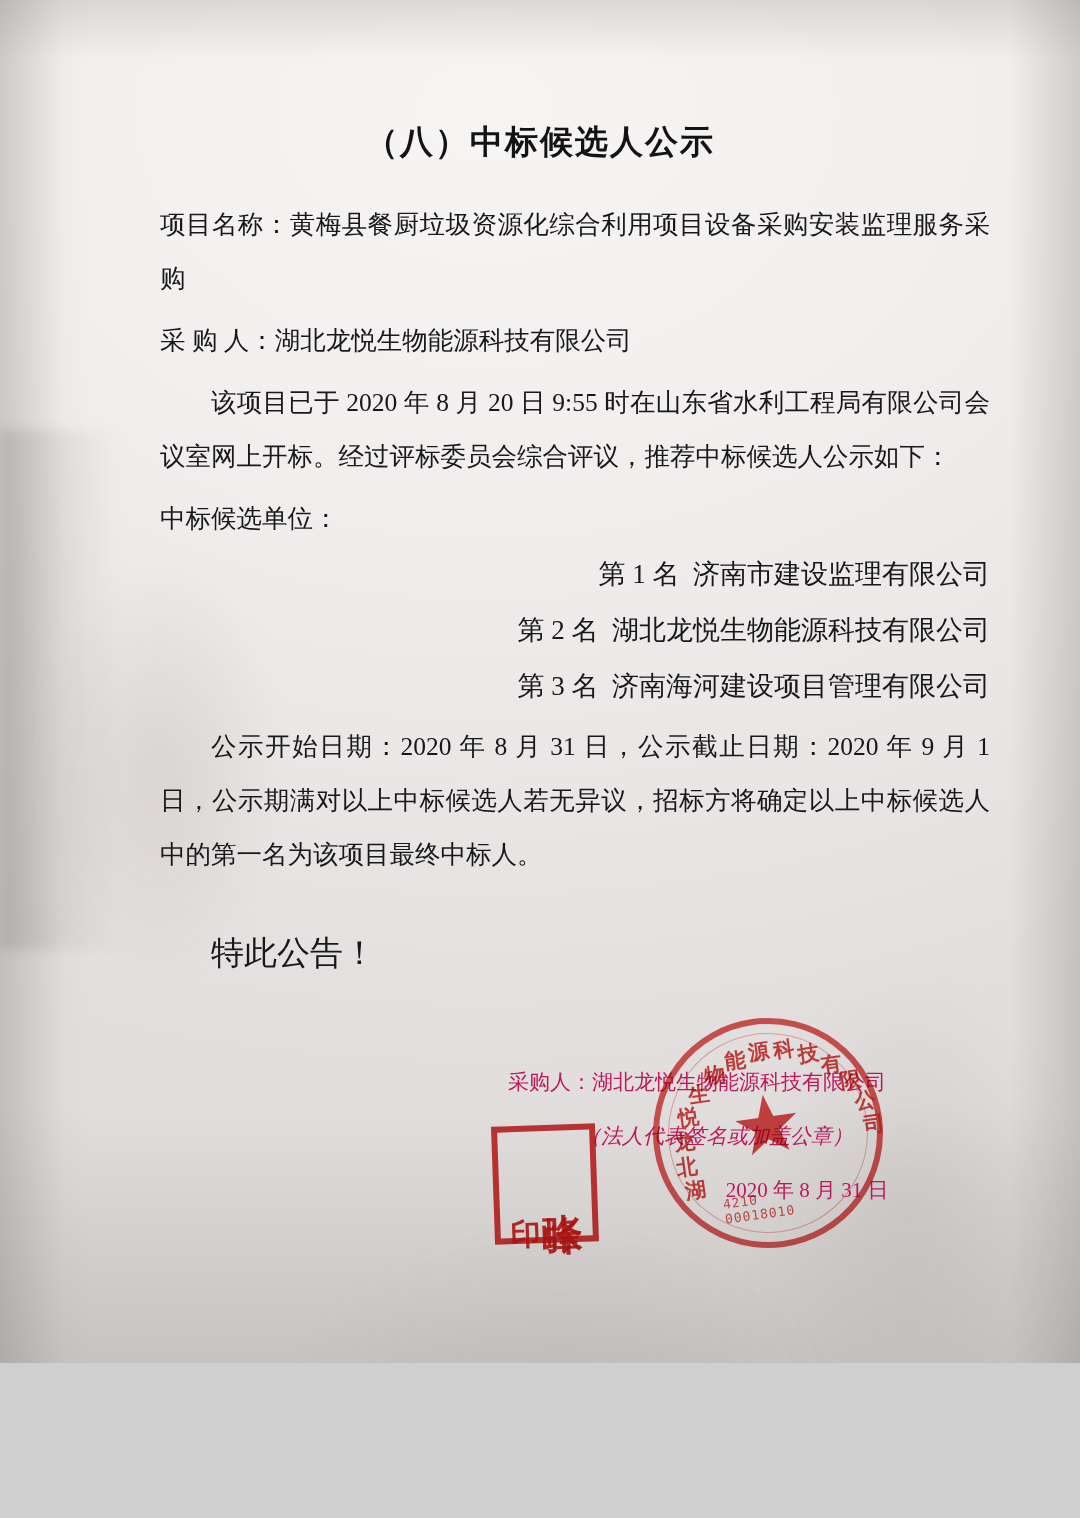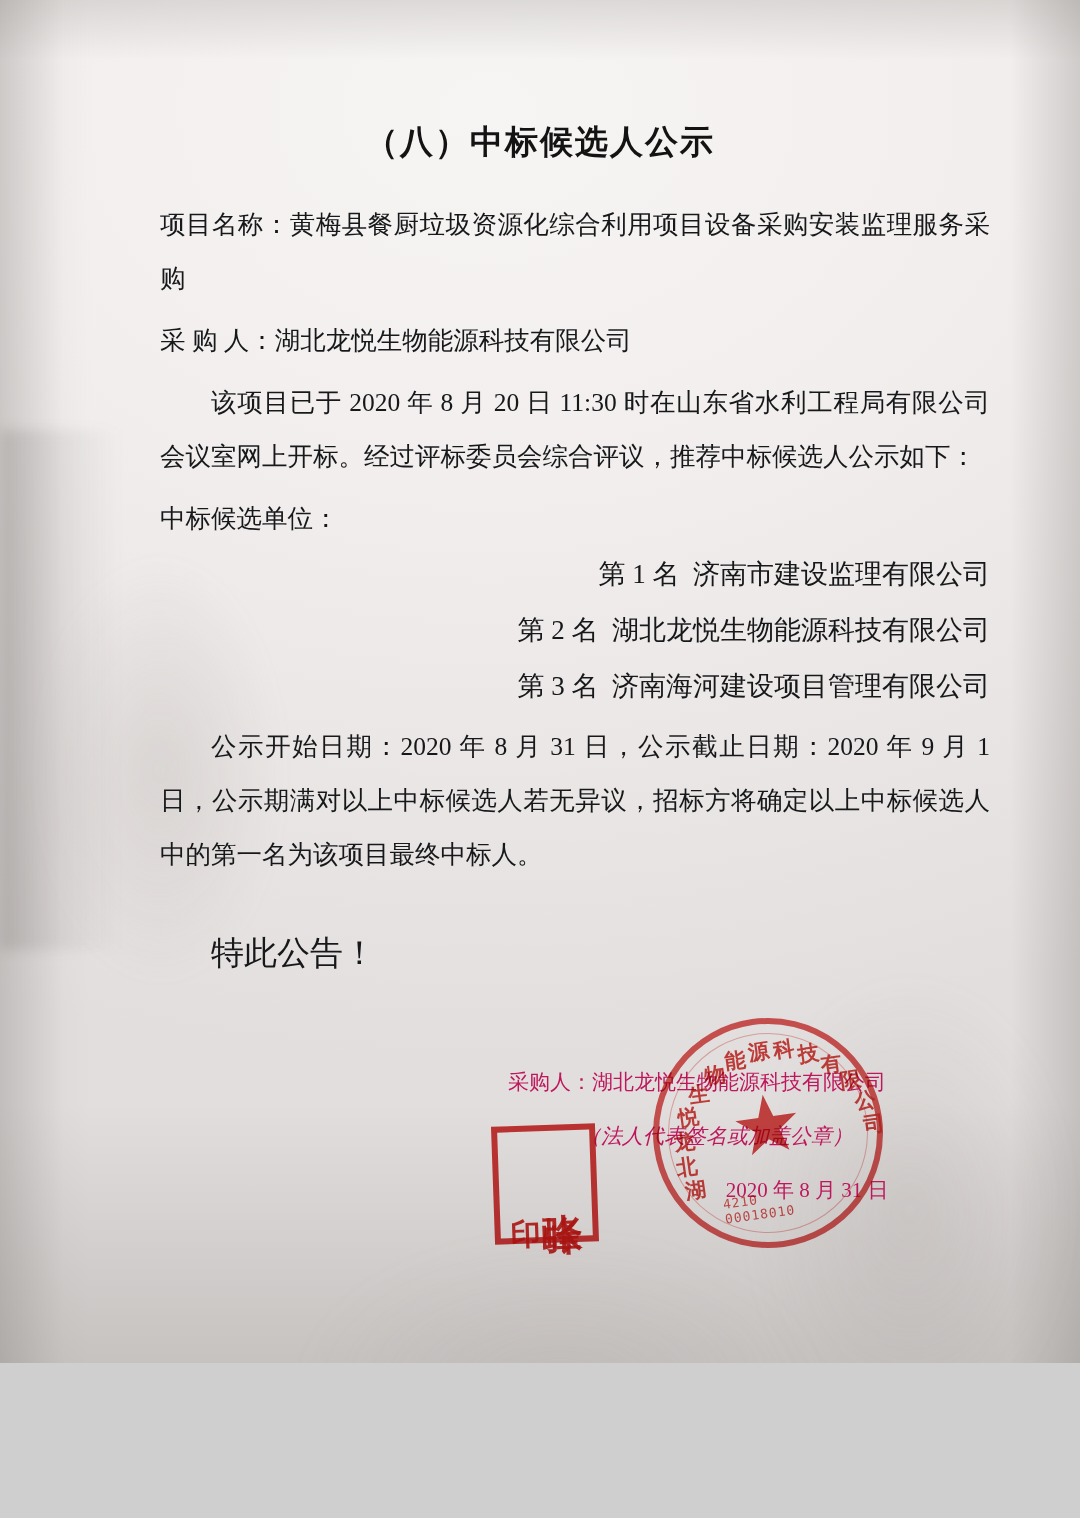--- a/index.html
+++ b/index.html
@@ -242,21 +242,21 @@
     <div class="body-block">
 
       <p class="para">
         <span>项目名称：</span><span>黄梅县餐厨垃圾资源化综合利用项目设备采购安装监理服务采购</span>
       </p>
 
       <p class="para">
         <span>采 购 人：</span><span>湖北龙悦生物能源科技有限公司</span>
       </p>
 
-      <p class="para indent">该项目已于 2020 年 8 月 20 日 11:30 时在山东省水利工程局有限公司会议室网上开标。经过评标委员会综合评议，推荐中标候选人公示如下：</p>
+      <p class="para indent">该项目已于 2020 年 8 月 20 日 9:55 时在山东省水利工程局有限公司会议室网上开标。经过评标委员会综合评议，推荐中标候选人公示如下：</p>
 
       <p class="para nm">中标候选单位：</p>
 
       <p class="rank-line">
         <span>第 1 名</span>&nbsp;&nbsp;<span>济南市建设监理有限公司</span>
       </p>
       <p class="rank-line">
         <span>第 2 名</span>&nbsp;&nbsp;<span>湖北龙悦生物能源科技有限公司</span>
       </p>
       <p class="rank-line">

